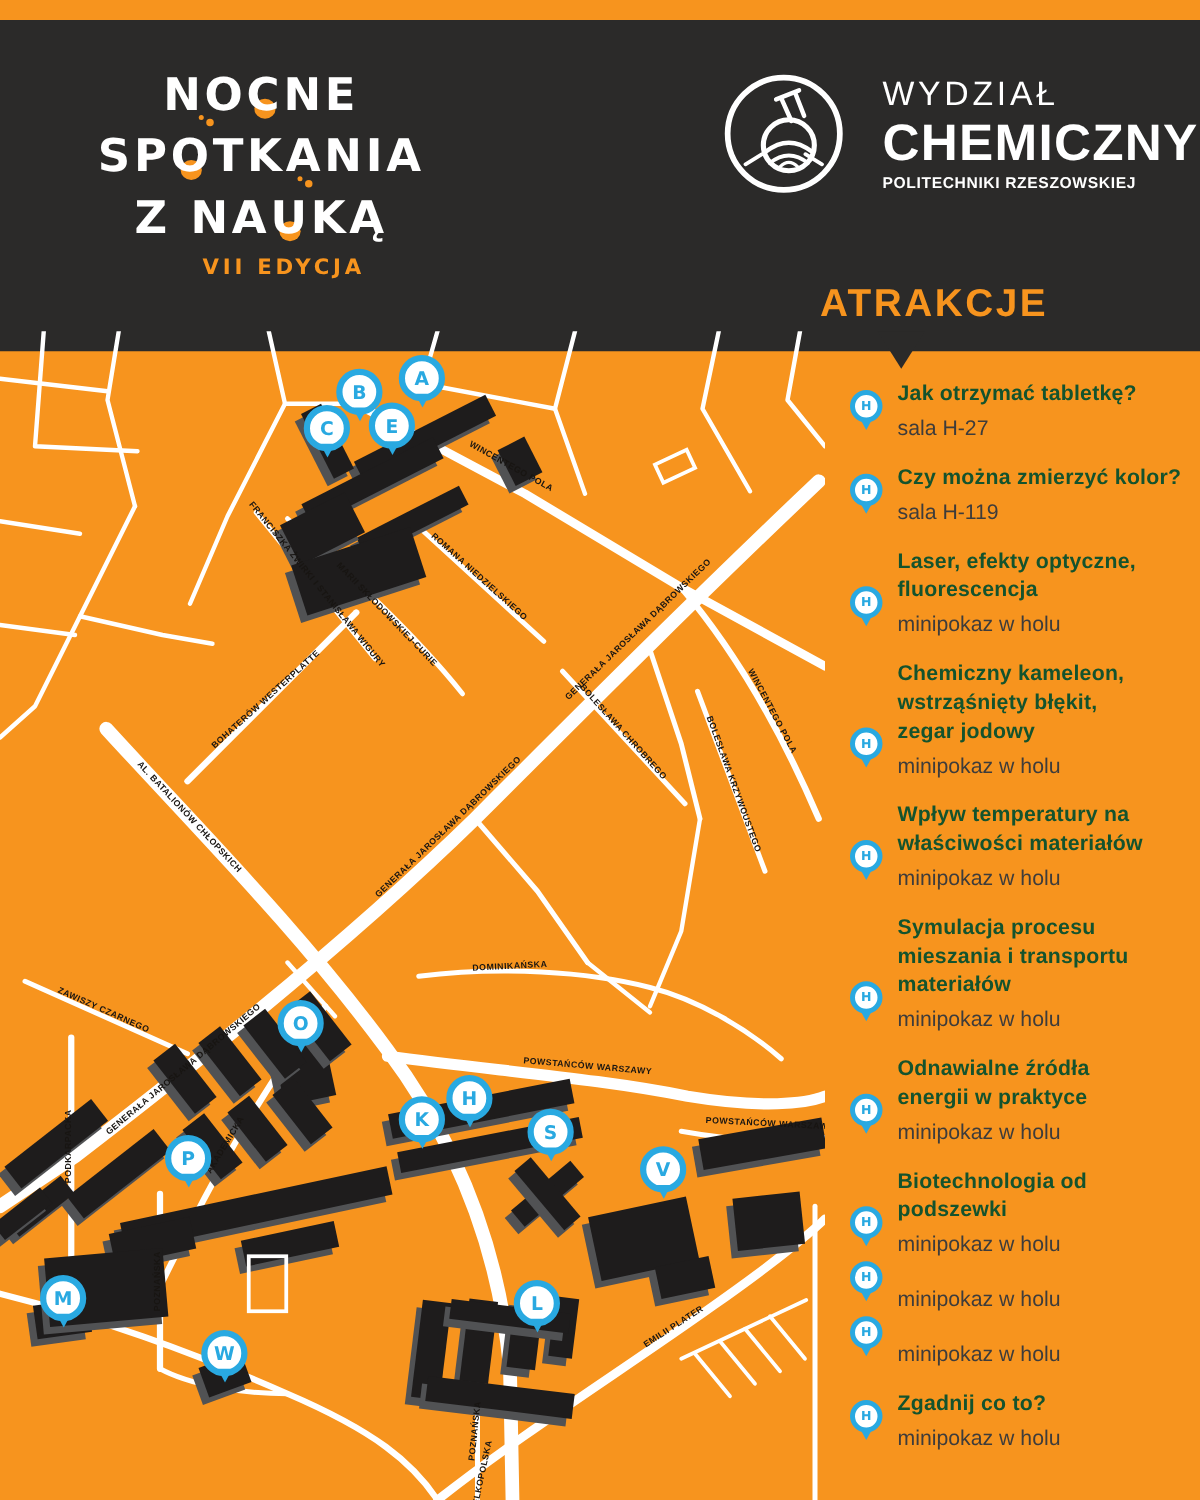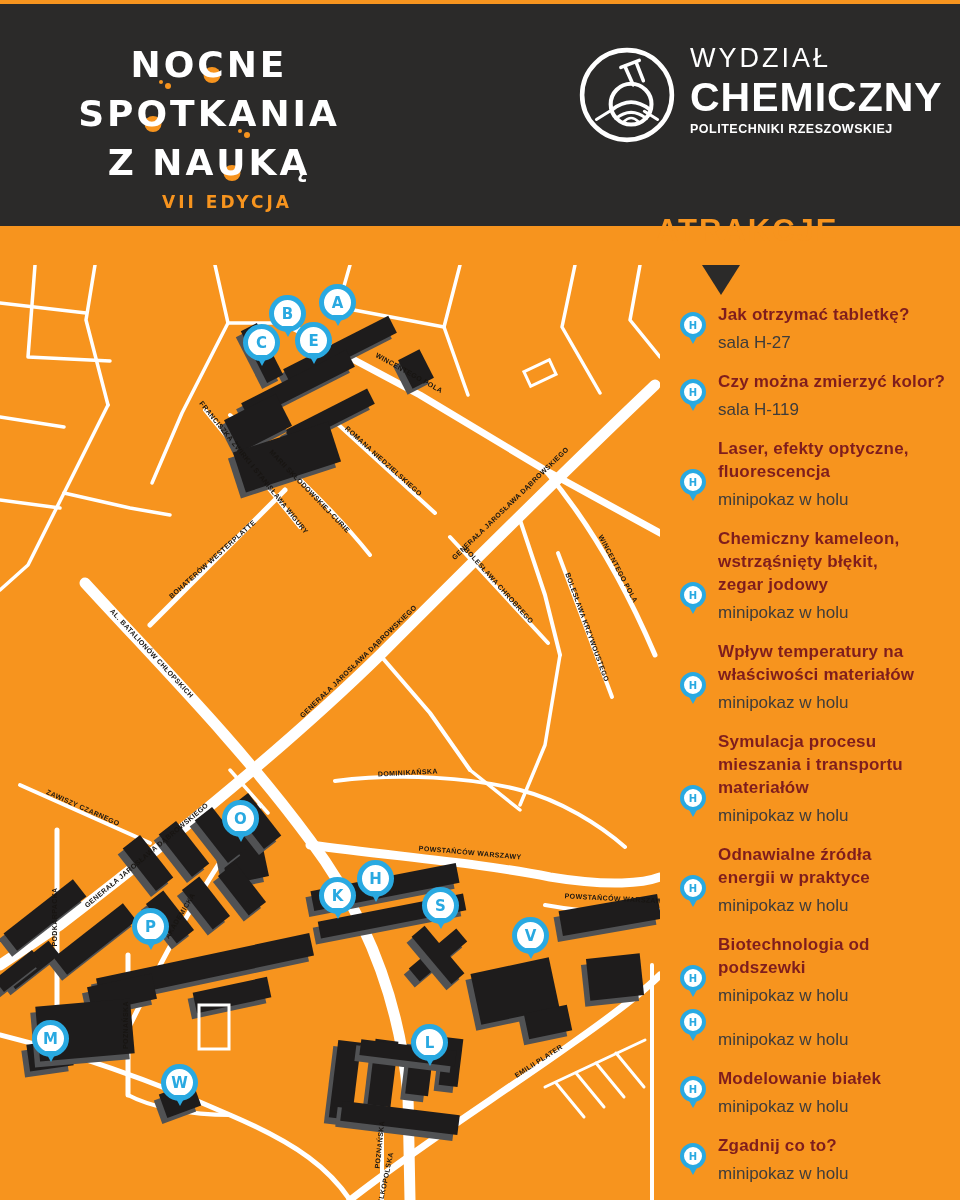--- a/index.html
+++ b/index.html
@@ -4,34 +4,34 @@
 <style>
   :root{
     --orange:#F7941E; --dark:#2B2A29; --blue:#29A9E1; --bldg:#1E1C1C; --shadow:#515254;
   }
   *{box-sizing:border-box}
   html,body{margin:0;padding:0}
   body{font-family:"Liberation Sans",sans-serif}
   .poster{position:relative;width:960px;height:1200px;background:var(--orange);overflow:hidden}
 
   
-  header{position:absolute;top:4px;left:0;width:960px;height:222px;background:var(--dark)}
+  header{position:absolute;top:16px;left:0;width:960px;height:265px;background:var(--dark)}
   .logo{position:absolute;left:64px;top:36px;width:290px;text-align:center;color:#fff;
         font-family:"DejaVu Sans",sans-serif}
   .logo-line{font-size:36px;font-weight:bold;letter-spacing:3px;line-height:49px;white-space:nowrap}
   .acc{position:relative;display:inline-block}
   .acc .al{position:relative;z-index:1}
   .blob{position:absolute;left:50%;bottom:6px;transform:translateX(-50%);
         width:17px;height:16px;border-radius:50%;background:var(--orange)}
   .bub{position:absolute;top:-6px;right:-1px;width:6px;height:6px;border-radius:50%;
        background:var(--orange);box-shadow:-7px -4px 0 -1px var(--orange)}
   .edition{color:var(--orange);font-size:17px;font-weight:bold;letter-spacing:3px;
            text-align:center;padding-left:36px;margin-top:5px}
 
-  .faculty{position:absolute;left:576px;top:40px;display:flex;align-items:flex-start;gap:12px;color:#fff}
+  .faculty{position:absolute;left:576px;top:40px;display:flex;align-items:center;gap:28px;color:#fff}
   .fl-circle{width:102px;height:102px;flex:0 0 auto}
   .fl-text{display:flex;flex-direction:column;line-height:1.08}
   .fl-1{font-size:27px;font-weight:normal;letter-spacing:3px}
   .fl-2{font-size:41px;font-weight:bold;letter-spacing:1px;margin-top:2px}
   .fl-3{font-size:12.5px;font-weight:bold;letter-spacing:.5px;margin-top:4px}
 
   .atrakcje{position:absolute;left:656px;top:209px;font-family:Liberation Sans, sans-serif;
             font-size:31px;font-weight:bold;letter-spacing:2px;color:var(--orange)}
 
   
@@ -51,21 +51,21 @@
         border-left:6px solid transparent;border-right:6px solid transparent;
         border-top:11px solid var(--blue)}
 
   
   .panel{position:absolute;left:660px;top:265px;width:300px;height:935px}
   .pointer{position:absolute;top:0;left:42px;width:0;height:0;
            border-left:19px solid transparent;border-right:19px solid transparent;
            border-top:30px solid var(--dark)}
   .items{position:absolute;top:38px;left:14px;right:4px;display:flex;flex-direction:column;gap:16px}
   .item{position:relative;padding-left:44px}
-  .title{font-size:17px;font-weight:bold;color:#7f1d1d;line-height:23px;
+  .title{font-size:17px;font-weight:bold;color:#14532d;line-height:23px;
          white-space:pre-line;letter-spacing:.2px}
   .loc{font-size:17px;color:#3E3C3B;line-height:23px;margin-top:5px}
   .spin{position:absolute;left:6px;bottom:16px;width:26px;height:26px;
         border:4px solid var(--blue);background:#fff;border-radius:50%;
         display:flex;align-items:center;justify-content:center;
         font-family:"DejaVu Sans",sans-serif;font-weight:bold;font-size:10px;color:var(--blue)}
   .spin::after{content:'';position:absolute;left:50%;top:19px;margin-left:-5px;
         border-left:5px solid transparent;border-right:5px solid transparent;
         border-top:9px solid var(--blue)}
 </style>
@@ -363,21 +363,20 @@
         <div class="spin">
             <span>H</span>
           </div>
         <div class="loc">minipokaz w holu</div>
       </div>
 
       <div class="item">
         <div class="spin">
             <span>H</span>
           </div>
-        <div class="title">Modelowanie białek</div>
         <div class="loc">minipokaz w holu</div>
       </div>
 
       <div class="item">
         <div class="spin">
             <span>H</span>
           </div>
         <div class="title">Zgadnij co to?</div>
         <div class="loc">minipokaz w holu</div>
       </div>

